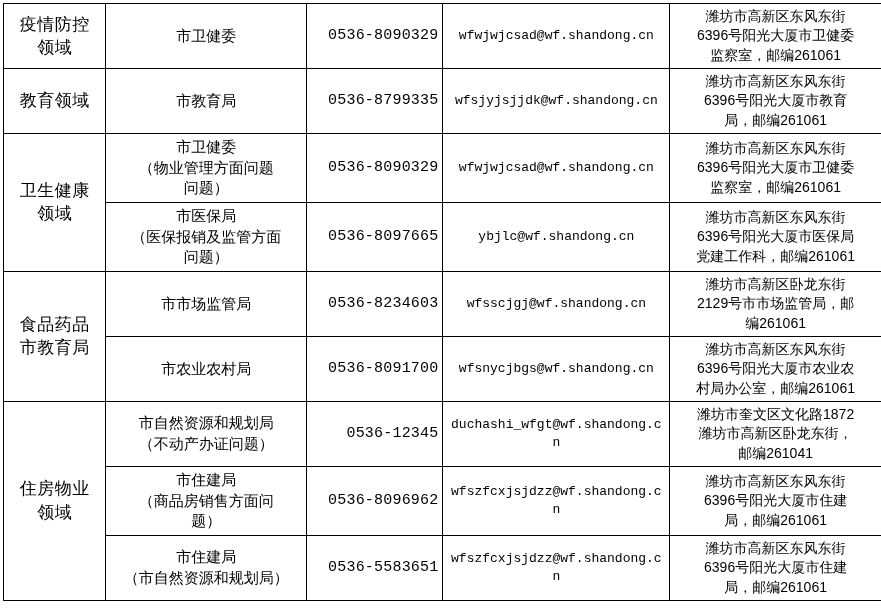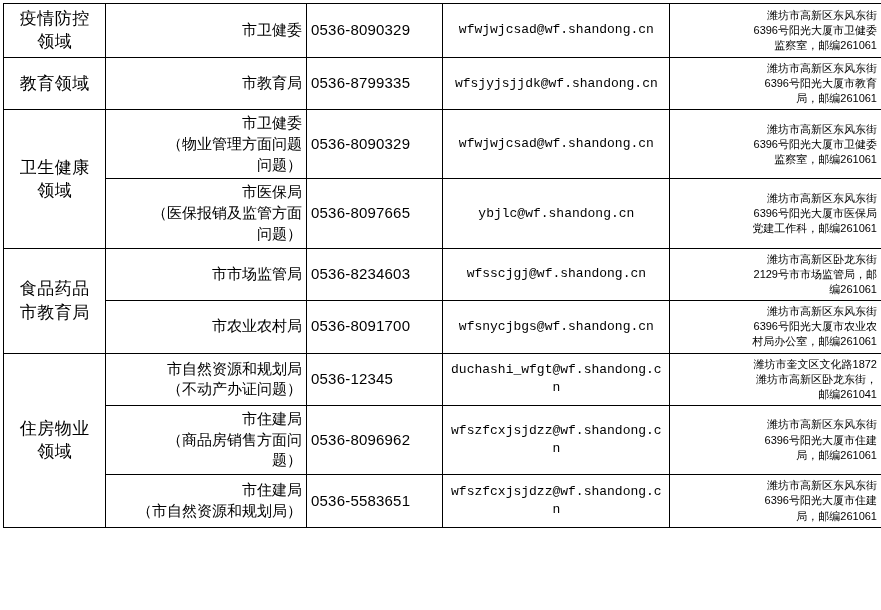--- a/index.html
+++ b/index.html
@@ -32,40 +32,40 @@
   .col-email  { width: 226px; }
   .col-addr   { width: 211px; }
 
   .cell-domain {
     text-align: center;
     font-size: 17px;
     font-family: "Liberation Sans", "DejaVu Sans", sans-serif;
     letter-spacing: 0.5px;
   }
   .cell-office {
+    text-align: center;
+    font-size: 15px;
+    font-family: "Liberation Sans", "DejaVu Sans", sans-serif;
+  }
+  .cell-phone {
     text-align: right;
     font-size: 15px;
-    font-family: "Liberation Sans", "DejaVu Sans", sans-serif;
-  }
-  .cell-phone {
-    text-align: left;
-    font-size: 15px;
-    font-family: Liberation Sans, sans-serif;
+    font-family: Liberation Mono, monospace;
     letter-spacing: 0.2px;
   }
   .cell-email {
     text-align: center;
     font-size: 13px;
     font-family: "Liberation Mono", "DejaVu Sans Mono", monospace;
     padding-left: 8px;
     word-break: break-all;
   }
   .cell-addr {
-    text-align: right;
-    font-size: 11px;
+    text-align: center;
+    font-size: 14px;
     font-family: "Liberation Sans", "DejaVu Sans", sans-serif;
     padding-left: 5px;
     padding-right: 2px;
   }
   .line { display: block; }
 </style>
 </head>
 <body>
 
 <table id="contact-table">

